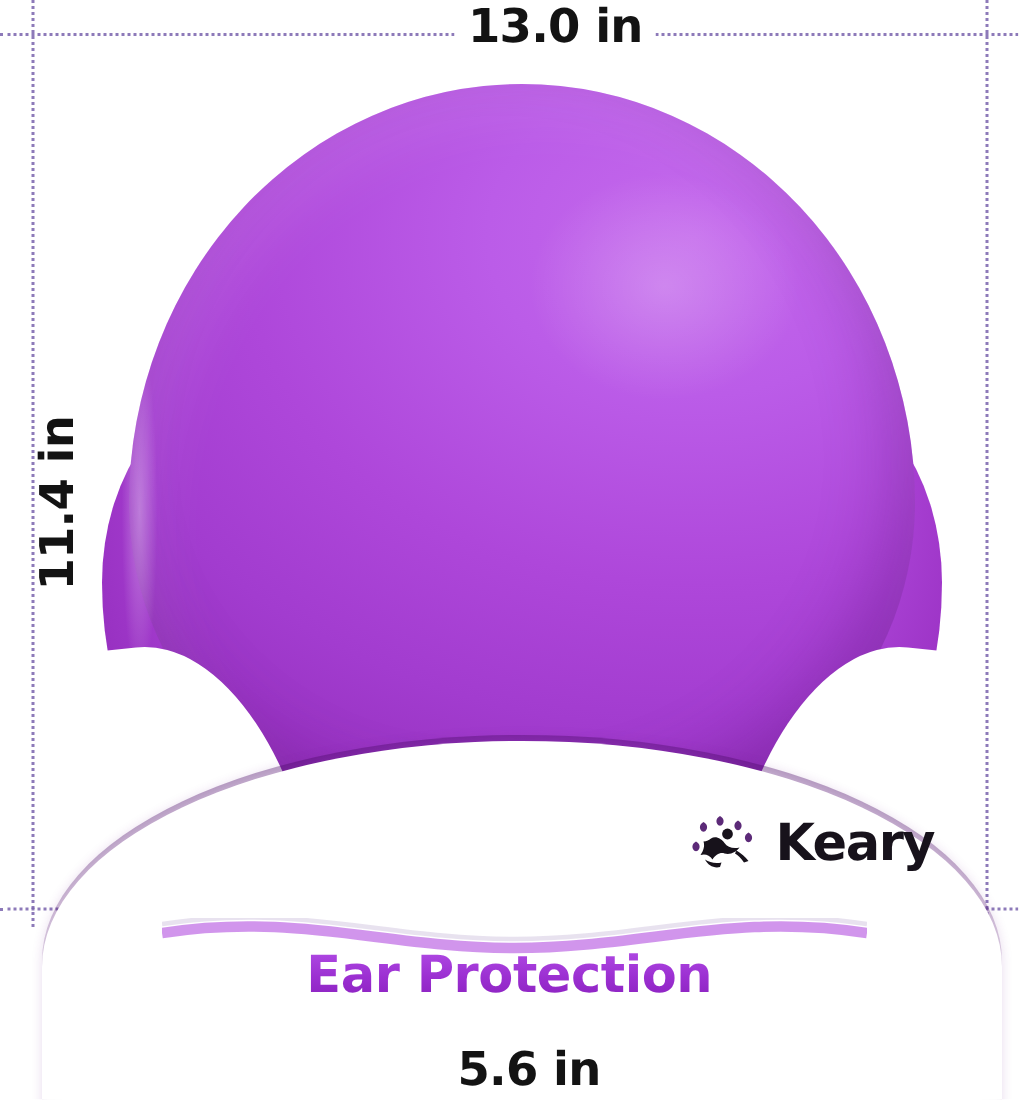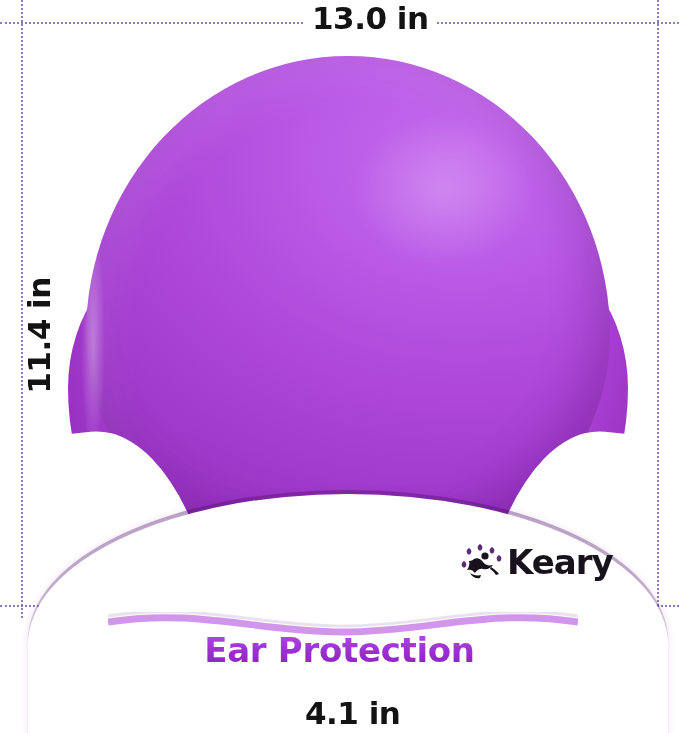--- a/index.html
+++ b/index.html
@@ -199,21 +199,21 @@
     pointer-events: none;
   }
 
   
   #brand-logo {
     position: absolute;
     left: 393px;
     top: 484px;
     display: flex;
     align-items: center;
-    gap: 0;
+    gap: 10px;
   }
   #brand-mark {
     display: block;
     width: 46px;
     height: 44px;
   }
   #brand-wordmark {
     font-family: "DejaVu Sans", sans-serif;
     font-weight: bold;
     font-size: 34px;
@@ -268,17 +268,17 @@
     </div>
   </div>
 
   <svg id="cap-reflection" viewBox="0 0 470 34" preserveAspectRatio="none">
     <path d="M0 10 C90 -4 150 20 235 20 C320 20 380 -4 470 10" fill="none" stroke="#c271e6" stroke-width="7" opacity="0.75"></path>
     <path d="M0 4 C90 -10 150 14 235 14 C320 14 380 -10 470 4" fill="none" stroke="#dcd2e6" stroke-width="3" opacity="0.65"></path>
   </svg>
 
   <div class="dim-label" id="dim-top">13.0 in</div>
   <div class="dim-label" id="dim-left">11.4 in</div>
-  <div class="dim-label" id="dim-bottom">4.1 in</div>
+  <div class="dim-label" id="dim-bottom">5.6 in</div>
 
   <div id="feature-caption">Ear Protection</div>
 
 </div>
 
 </body></html>

